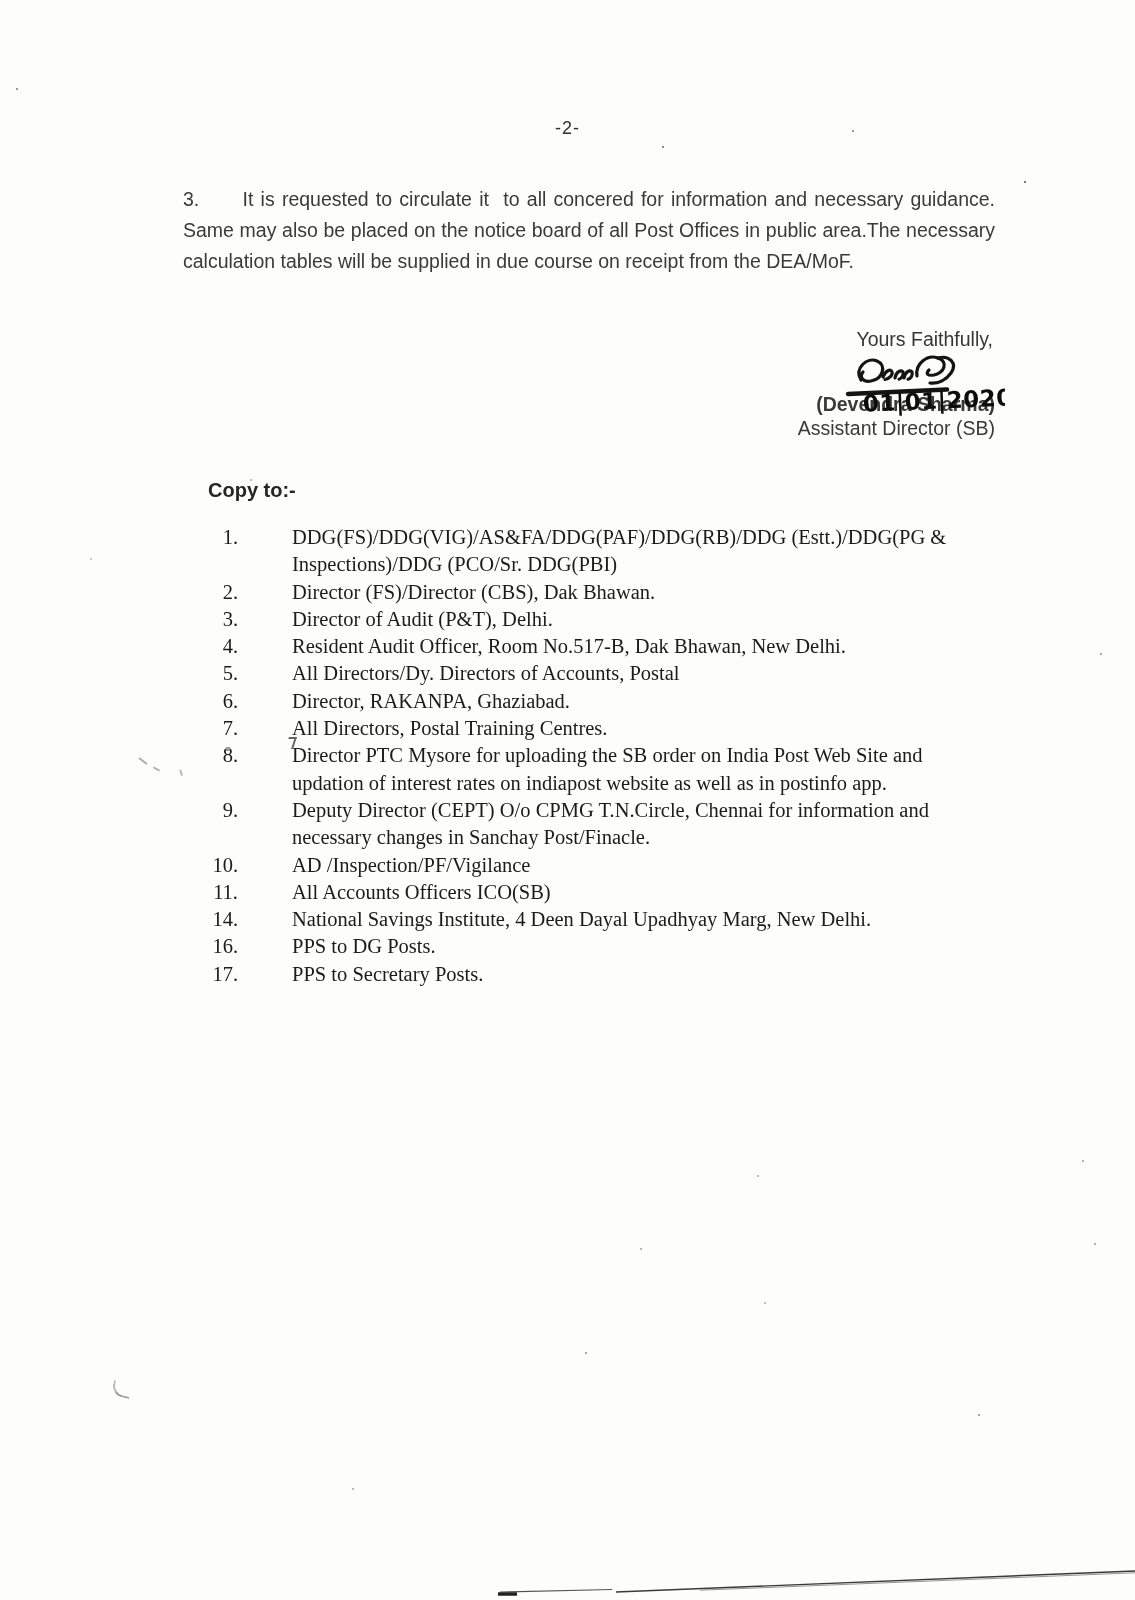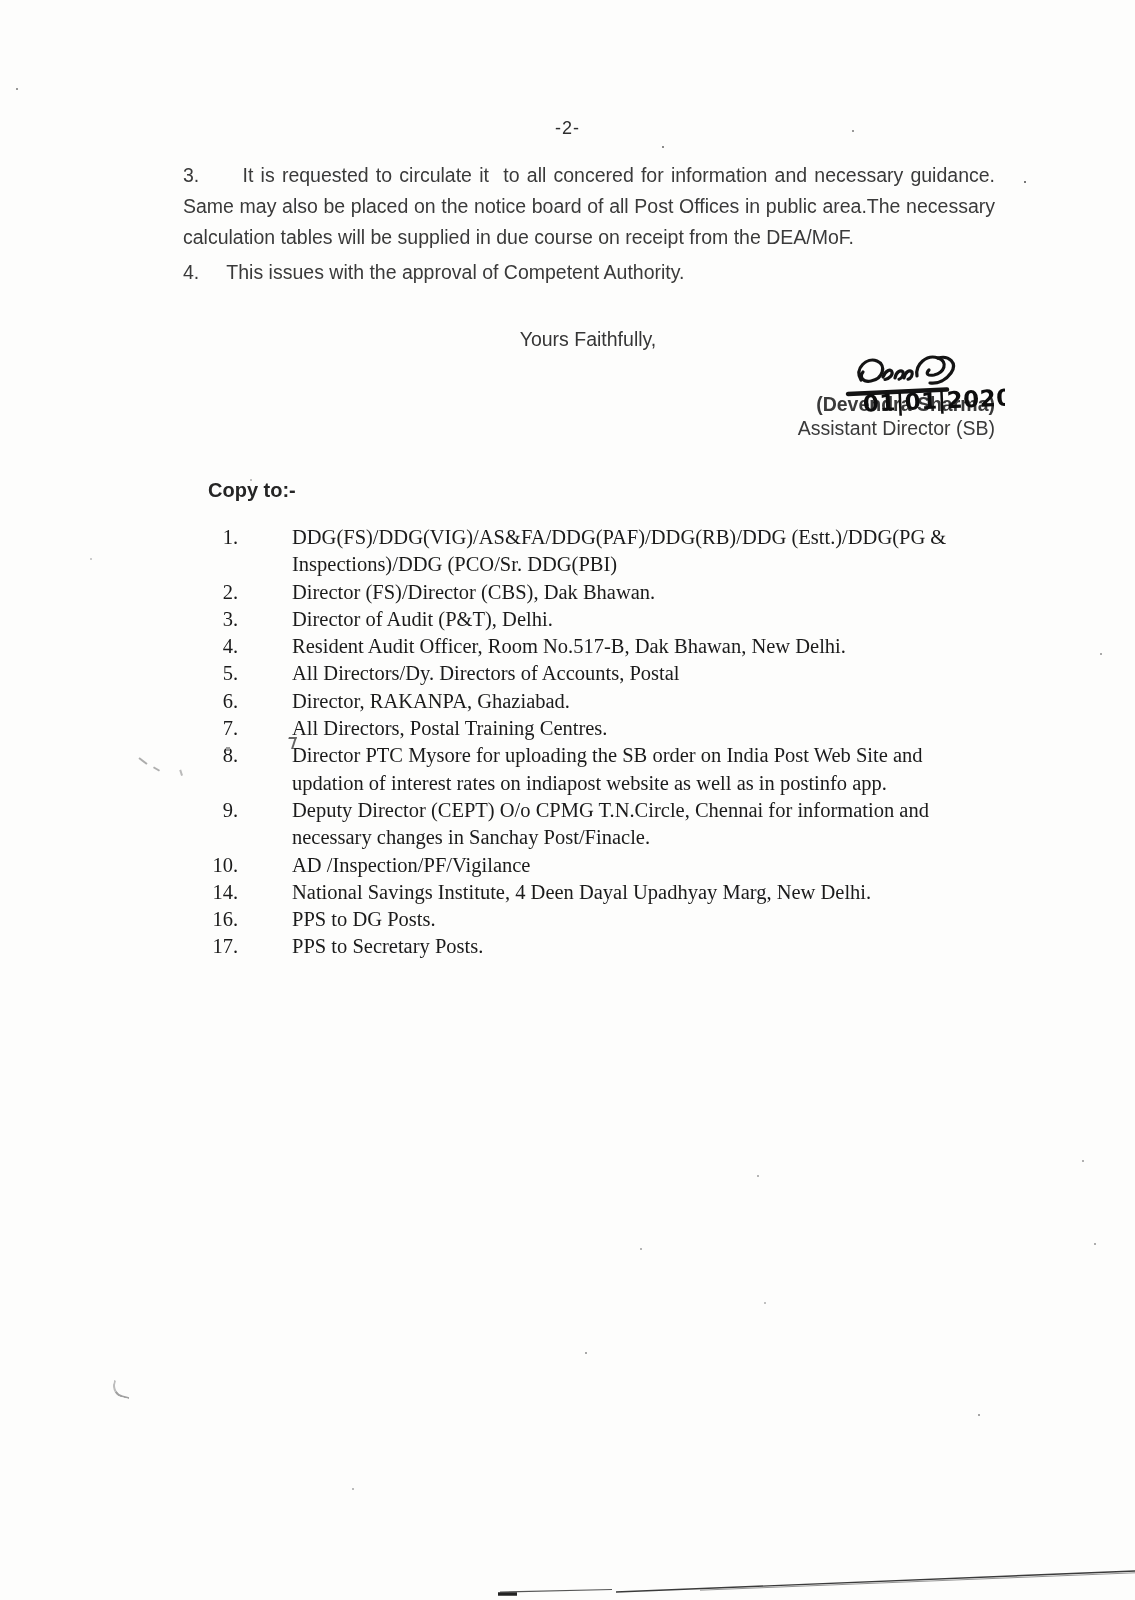--- a/index.html
+++ b/index.html
@@ -11,28 +11,28 @@
     font-family:"Liberation Sans",sans-serif;
     color:#333;
     overflow:hidden;
   }
   .pagenum{
     position:absolute;top:118px;left:0;width:100%;
     text-align:center;font-size:18px;letter-spacing:1px;color:#2e2e2e;
   }
   .para{
     position:absolute;left:183px;width:812px;
-    font-size:19.5px;line-height:31px;color:#3a3a3a;
+    font-size:19.5px;line-height:31px;color:#3a3a3a;margin-top:24px;
   }
   .p3{top:160px;}
   .jline{text-align:justify;text-align-last:justify;text-justify:inter-word;}
   .p4{top:257px;}
   .closing{
     position:absolute;top:328px;left:183px;width:810px;
-    text-align:center;font-size:19.5px;color:#363636;
+    text-align:right;font-size:19.5px;color:#363636;
   }
   .sig{position:absolute;top:351px;left:845px;width:160px;height:72px;z-index:3;}
   .signame{
     position:absolute;top:393px;left:183px;width:812px;
     text-align:right;font-size:19.5px;color:#3a3a3a;z-index:1;font-weight:bold;
   }
   .sigtitle{
     position:absolute;top:417px;left:183px;width:812px;
     text-align:right;font-size:19.5px;color:#3a3a3a;
   }
@@ -76,21 +76,20 @@
 <div class="page">
 
   <div class="pagenum">-2-</div>
 
   <div class="para p3">
     <div class="jline">3.&nbsp;&nbsp;&nbsp;&nbsp;&nbsp;&nbsp;It is requested to circulate it &nbsp;to all concered for information and necessary guidance.</div>
     <div class="jline">Same may also be placed on the notice board of all Post Offices in public area.The necessary</div>
     <div>calculation tables will be supplied in due course on receipt from the DEA/MoF.</div>
   </div>
 
-  <div class="para p4">4.&nbsp;&nbsp;&nbsp;&nbsp;&nbsp;This issues with the approval of Competent Authority.</div>
 
   <div class="closing">Yours Faithfully,</div>
 
   <svg class="sig" viewBox="0 0 160 72" xmlns="http://www.w3.org/2000/svg">
     <g fill="none" stroke="#141414" stroke-width="3.2" stroke-linecap="round">
       <path d="M16 29 C9 17 22 6 32 10 C42 14 38 28 26 30 C18 31.5 14 26 18 21"></path>
       <path d="M38 26 C40 20 46 17 47 21 C48 24 44 28 40 28.5"></path>
       <path d="M50 27 C51 21 56 18 58 21 C59 23.5 57 27.5 54 28.2"></path>
       <path d="M59 27 C60 21 65 18 67 21 C68 24 66 27.5 63 28.2"></path>
       <path d="M72 25 C70 13 82 3 93 7 C104 11 99 22 89 24 C83 25 80 23 84 19"></path>
@@ -143,20 +142,24 @@
     <li>
         <span class="num">9.</span>
         <span class="itxt">Deputy Director (CEPT) O/o CPMG T.N.Circle, Chennai for information and
 necessary changes in Sanchay Post/Finacle.</span>
       </li>
     <li>
         <span class="num">10.</span>
         <span class="itxt">AD /Inspection/PF/Vigilance</span>
       </li>
     <li>
+        <span class="num">11.</span>
+        <span class="itxt">All Accounts Officers ICO(SB)</span>
+      </li>
+    <li>
         <span class="num">14.</span>
         <span class="itxt">National Savings Institute, 4 Deen Dayal Upadhyay Marg, New Delhi.</span>
       </li>
     <li>
         <span class="num">16.</span>
         <span class="itxt">PPS to DG Posts.</span>
       </li>
     <li>
         <span class="num">17.</span>
         <span class="itxt">PPS to Secretary Posts.</span>

